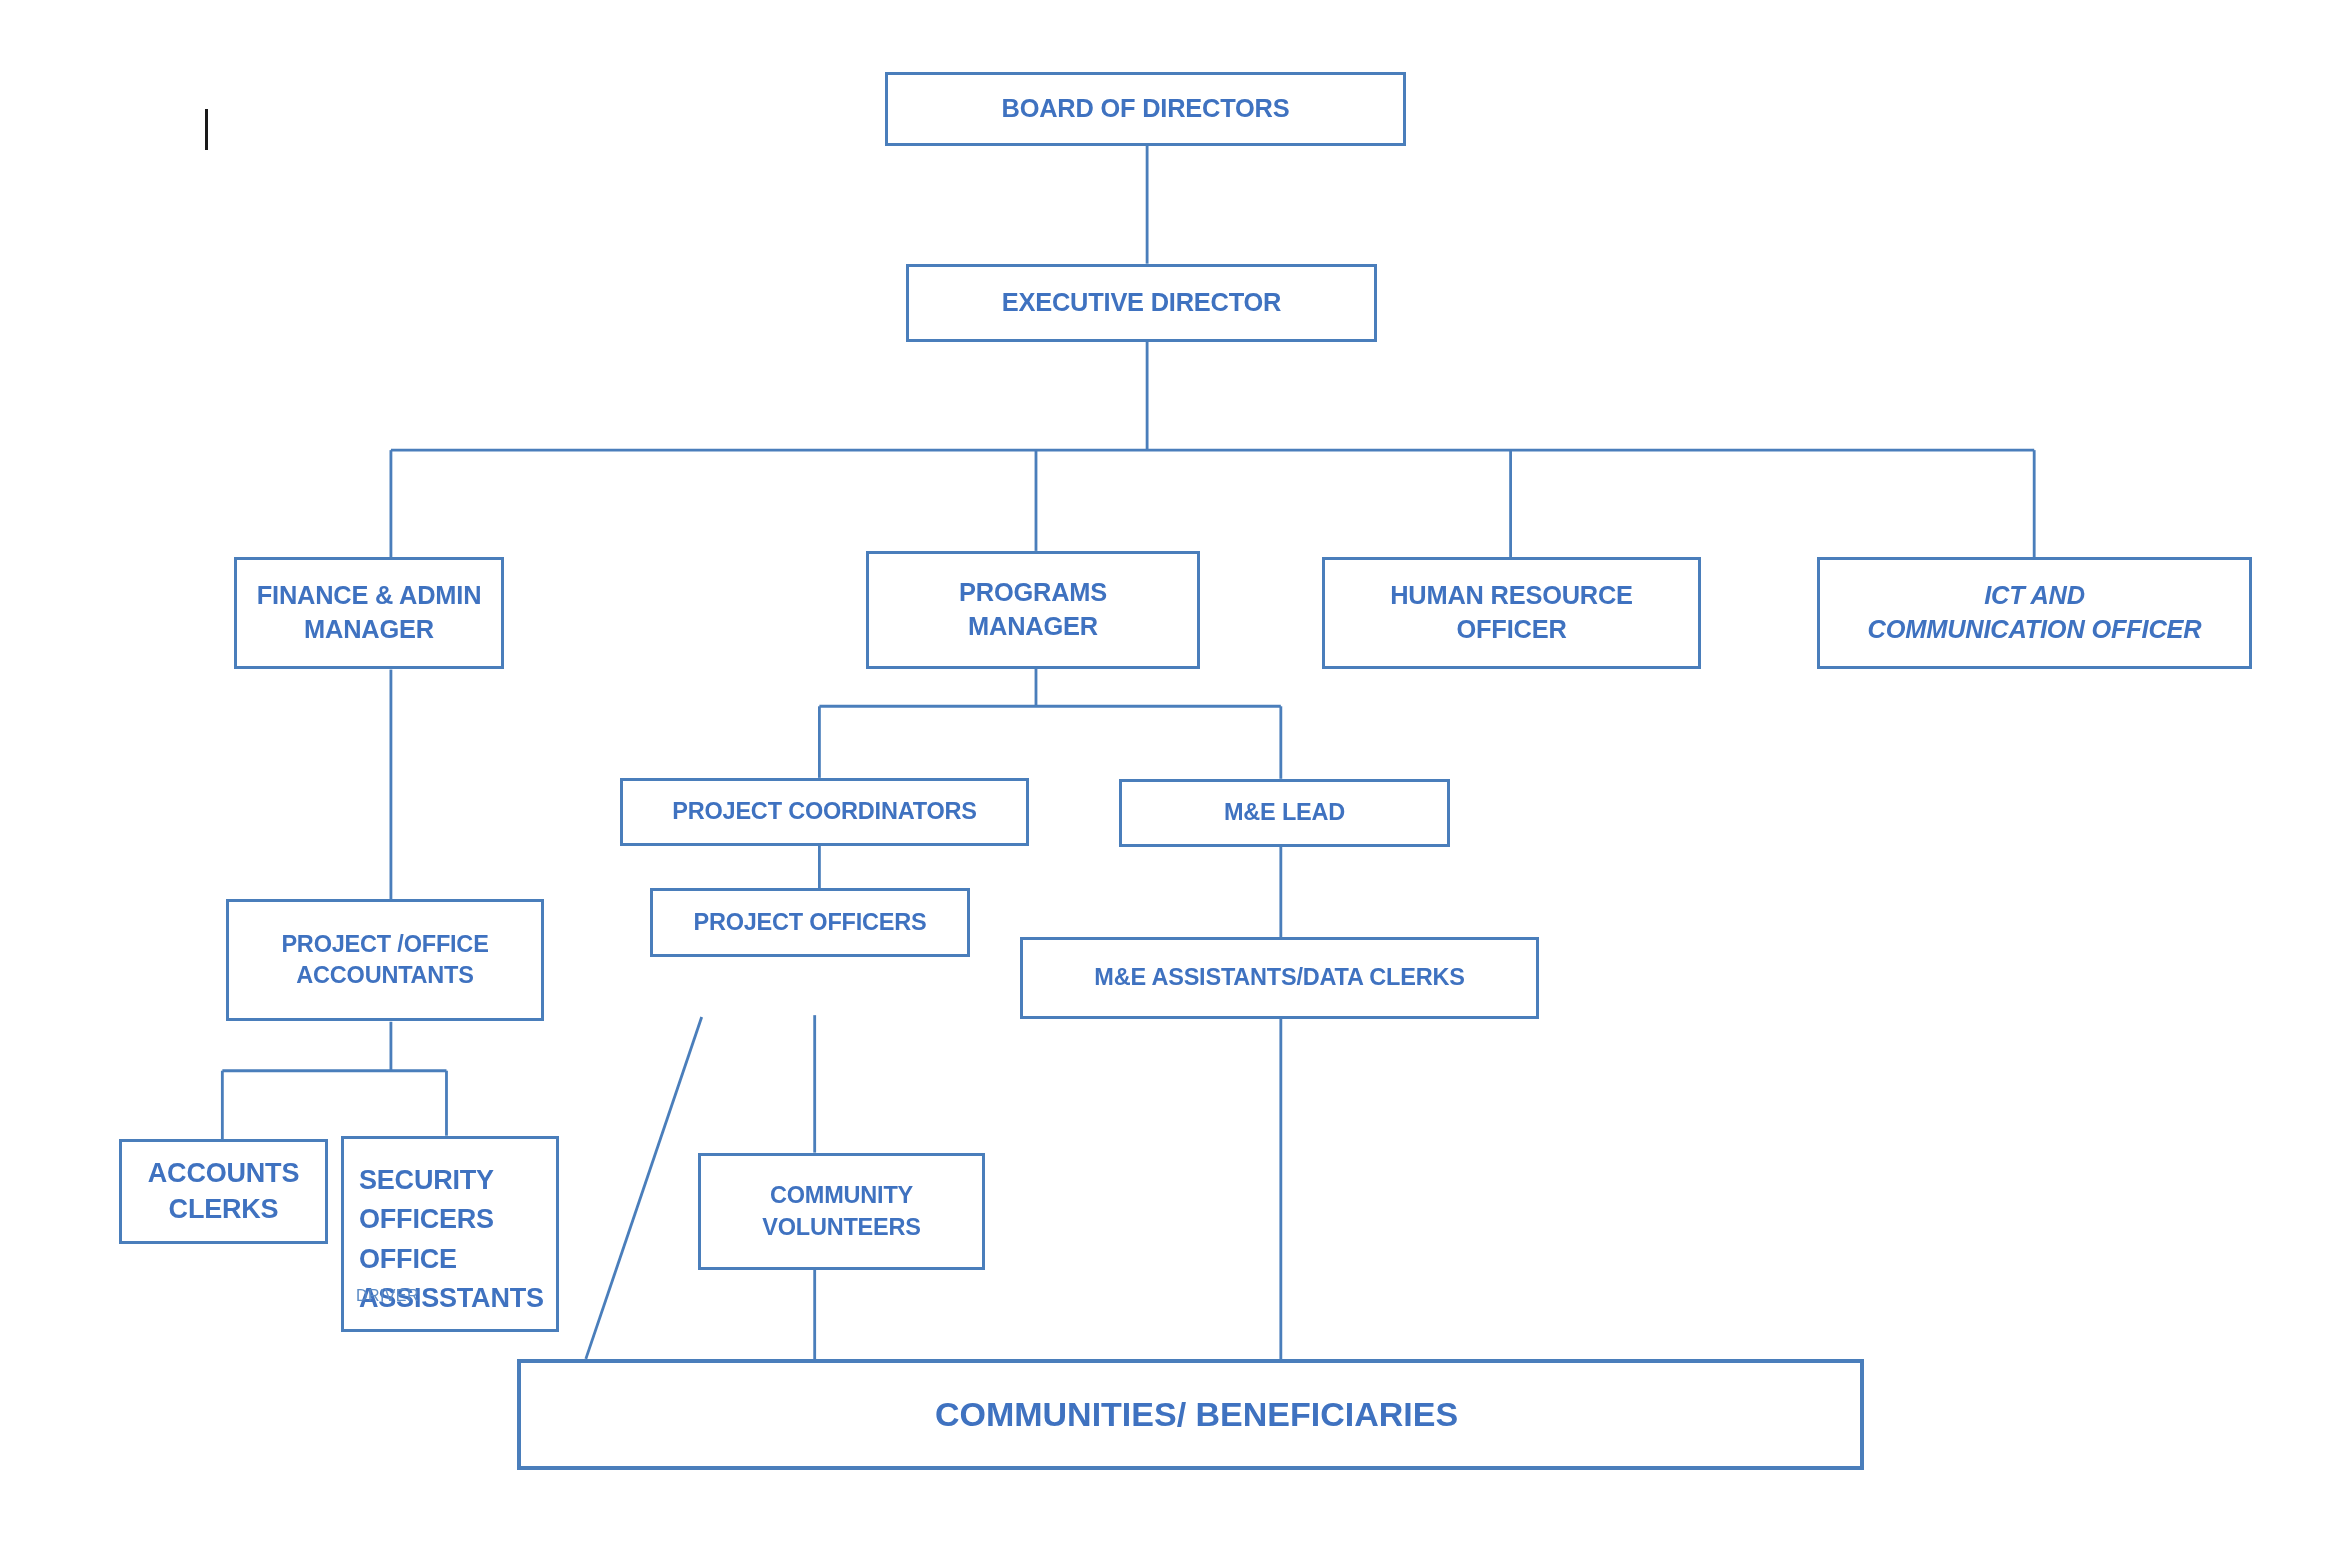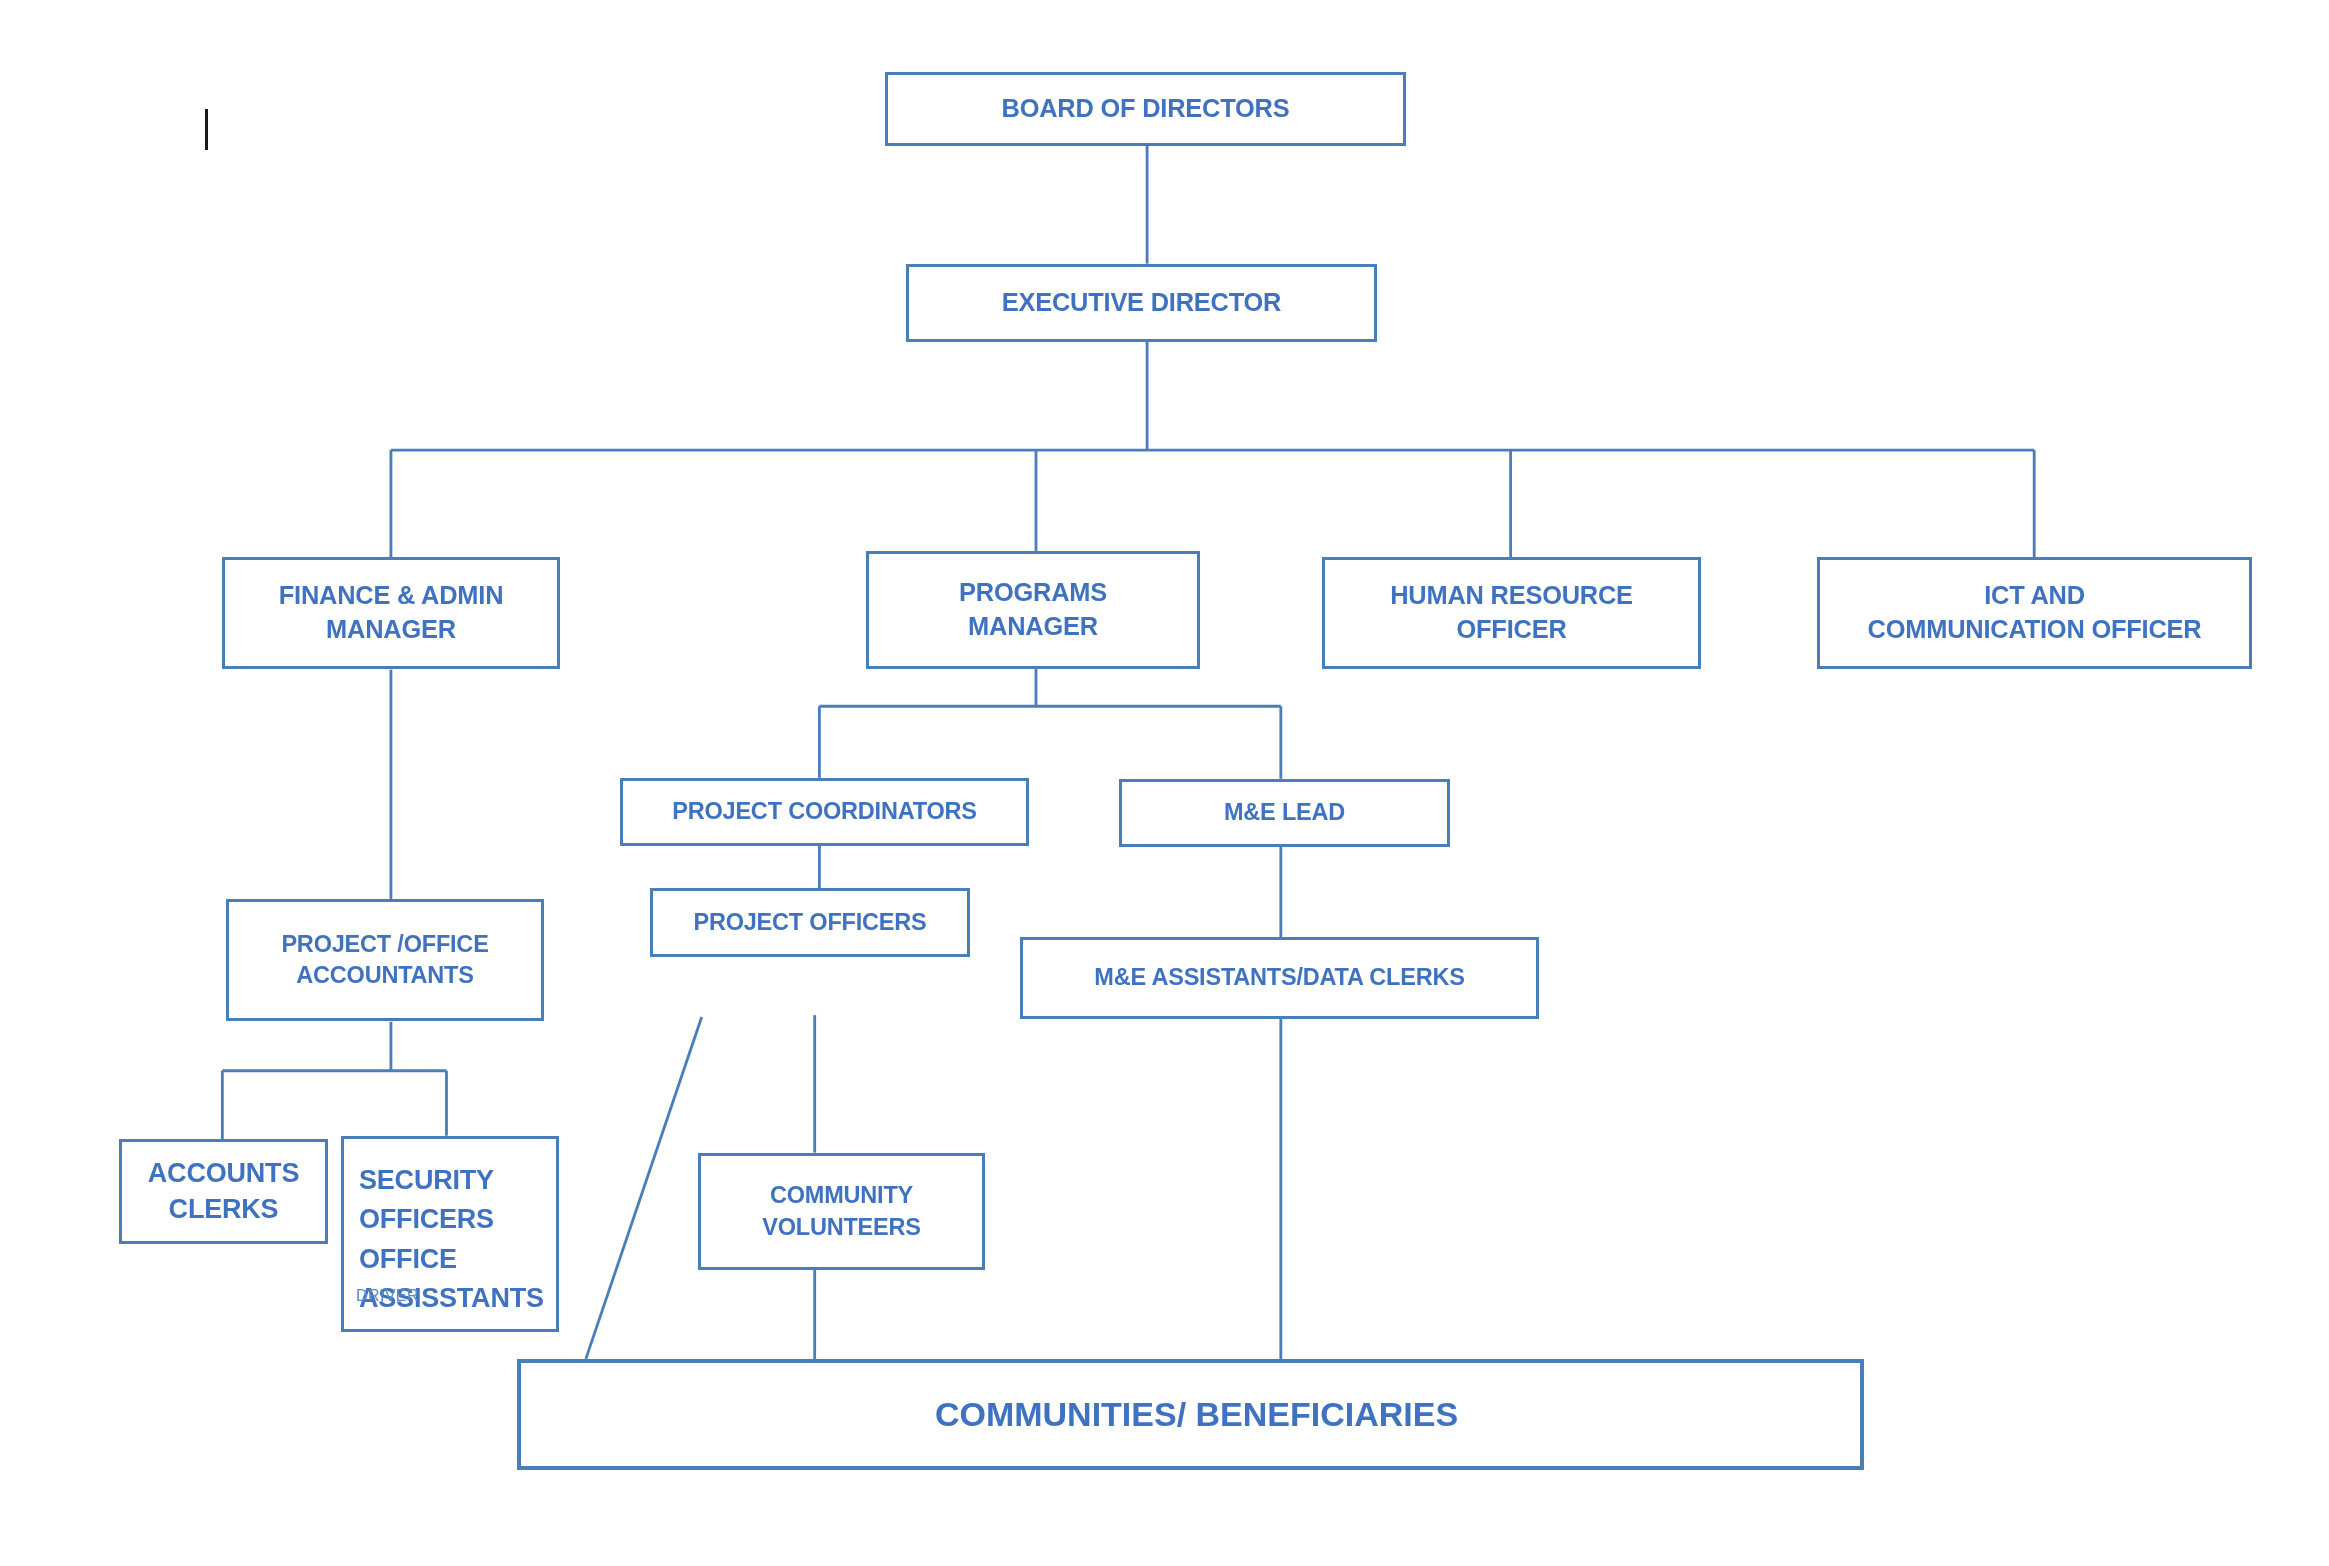--- a/index.html
+++ b/index.html
@@ -126,36 +126,36 @@
   </svg>
 
   <div class="node t-lg" style="left:885px; top:72px; width:521px; height:74px;">
     <span class="lbl">BOARD OF DIRECTORS</span>
   </div>
 
   <div class="node t-lg" style="left:906px; top:264px; width:471px; height:78px;">
     <span class="lbl">EXECUTIVE DIRECTOR</span>
   </div>
 
-  <div class="node t-lg" style="left:222px; top:557px; width:338px; height:112px;">
+  <div class="node t-lg" style="left:234px; top:557px; width:270px; height:112px;">
     <span class="lbl">FINANCE &amp; ADMIN
 MANAGER</span>
   </div>
 
   <div class="node t-lg" style="left:866px; top:551px; width:334px; height:118px;">
     <span class="lbl">PROGRAMS
 MANAGER</span>
   </div>
 
   <div class="node t-lg" style="left:1322px; top:557px; width:379px; height:112px;justify-content:center;">
     <span class="lbl">HUMAN RESOURCE
 OFFICER</span>
   </div>
 
-  <div class="node t-lg" style="left:1817px; top:557px; width:435px; height:112px;">
+  <div class="node t-lg" style="left:1817px; top:557px; width:435px; height:112px;font-style:italic;">
     <span class="lbl">ICT AND
 COMMUNICATION OFFICER</span>
   </div>
 
   <div class="node t-md" style="left:620px; top:778px; width:409px; height:68px;">
     <span class="lbl">PROJECT COORDINATORS</span>
   </div>
 
   <div class="node t-md" style="left:1119px; top:779px; width:331px; height:68px;">
     <span class="lbl">M&amp;E LEAD</span>

